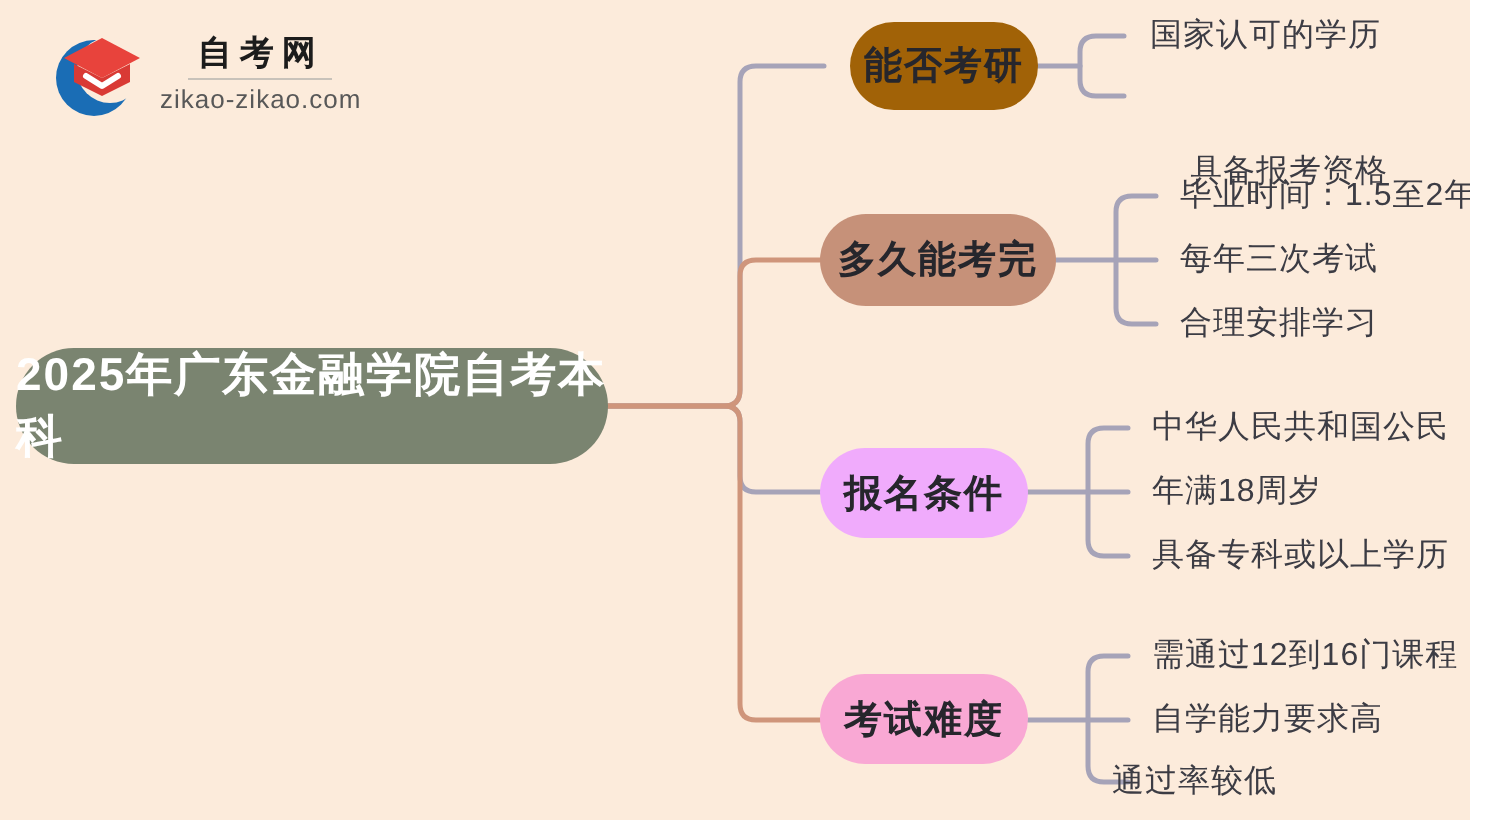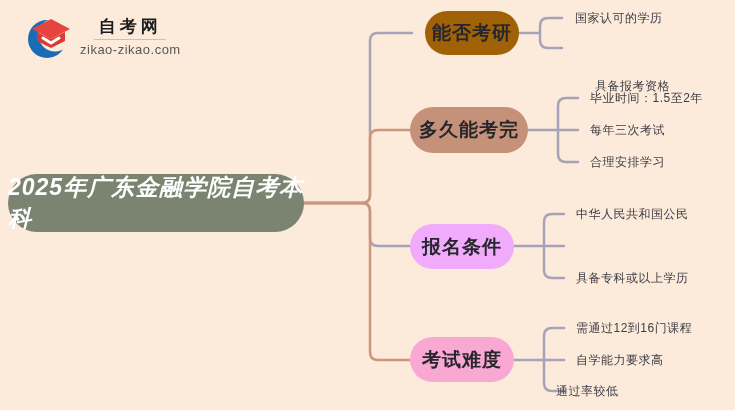--- a/index.html
+++ b/index.html
@@ -18,30 +18,30 @@
   .logo-icon{width:48px;height:48px;flex:0 0 auto;}
   .logo-text{margin-left:6px;display:flex;flex-direction:column;align-items:center;}
   .site-name{font-size:17px;font-weight:bold;color:#1c1c1c;letter-spacing:4px;line-height:20px;}
   .site-divider{width:72px;height:0;border-top:1px solid #c8c2ba;margin:2px 0 2px 0;}
   .site-url{font-size:13px;color:#585858;letter-spacing:0.5px;}
 
   
   .root-node{
     position:absolute;left:8px;top:174px;width:296px;height:58px;z-index:2;
     border-radius:29px;display:flex;align-items:center;justify-content:center;
-    color:#ffffff;font-size:23px;font-weight:bold;letter-spacing:1px;font-style:italic;
+    color:#ffffff;font-size:23px;font-weight:bold;letter-spacing:1px;
   }
   .branch-pill{
     position:absolute;z-index:2;border-radius:23px;
     display:flex;align-items:center;justify-content:center;
     color:#26262c;font-size:19px;font-weight:bold;letter-spacing:1px;
   }
   .child-label{
     position:absolute;z-index:2;transform:translateY(-50%);
-    font-size:12px;color:#3c3c44;letter-spacing:0.5px;white-space:nowrap;
+    font-size:16px;color:#3c3c44;letter-spacing:0.5px;white-space:nowrap;
   }
 </style>
 </head>
 <body>
 
 <div class="stage">
 
   <svg class="connectors" width="750" height="410" viewBox="0 0 750 410" aria-hidden="true">
 
     <path class="line-gray" d="M 303 203 H 362 Q 370 203 370 195 V 41 Q 370 33 378 33 H 412"></path>
@@ -88,20 +88,21 @@
   <div class="child-label" style="left:575px;top:18px;">国家认可的学历</div>
   <div class="child-label" style="left:595px;top:48px;margin-top:38px;">具备报考资格</div>
 
   <div class="branch-pill" style="left: 410px; top: 107px; width: 118px; height: 46px; background-color: rgb(198, 145, 121);">多久能考完</div>
   <div class="child-label" style="left:590px;top:98px;">毕业时间：1.5至2年</div>
   <div class="child-label" style="left:590px;top:130px;">每年三次考试</div>
   <div class="child-label" style="left:590px;top:162px;">合理安排学习</div>
 
   <div class="branch-pill" style="left: 410px; top: 224px; width: 104px; height: 45px; background-color: #f0abfc;">报名条件</div>
   <div class="child-label" style="left:576px;top:214px;">中华人民共和国公民</div>
+  <div class="child-label" style="left:576px;top:246px;">年满18周岁</div>
   <div class="child-label" style="left:576px;top:278px;">具备专科或以上学历</div>
 
   <div class="branch-pill" style="left: 410px; top: 337px; width: 104px; height: 45px; background-color: #f9a8d4;">考试难度</div>
   <div class="child-label" style="left:576px;top:328px;">需通过12到16门课程</div>
   <div class="child-label" style="left:576px;top:360px;">自学能力要求高</div>
   <div class="child-label" style="left:556px;top:391px;">通过率较低</div>
 
 </div>
 
 </body></html>

